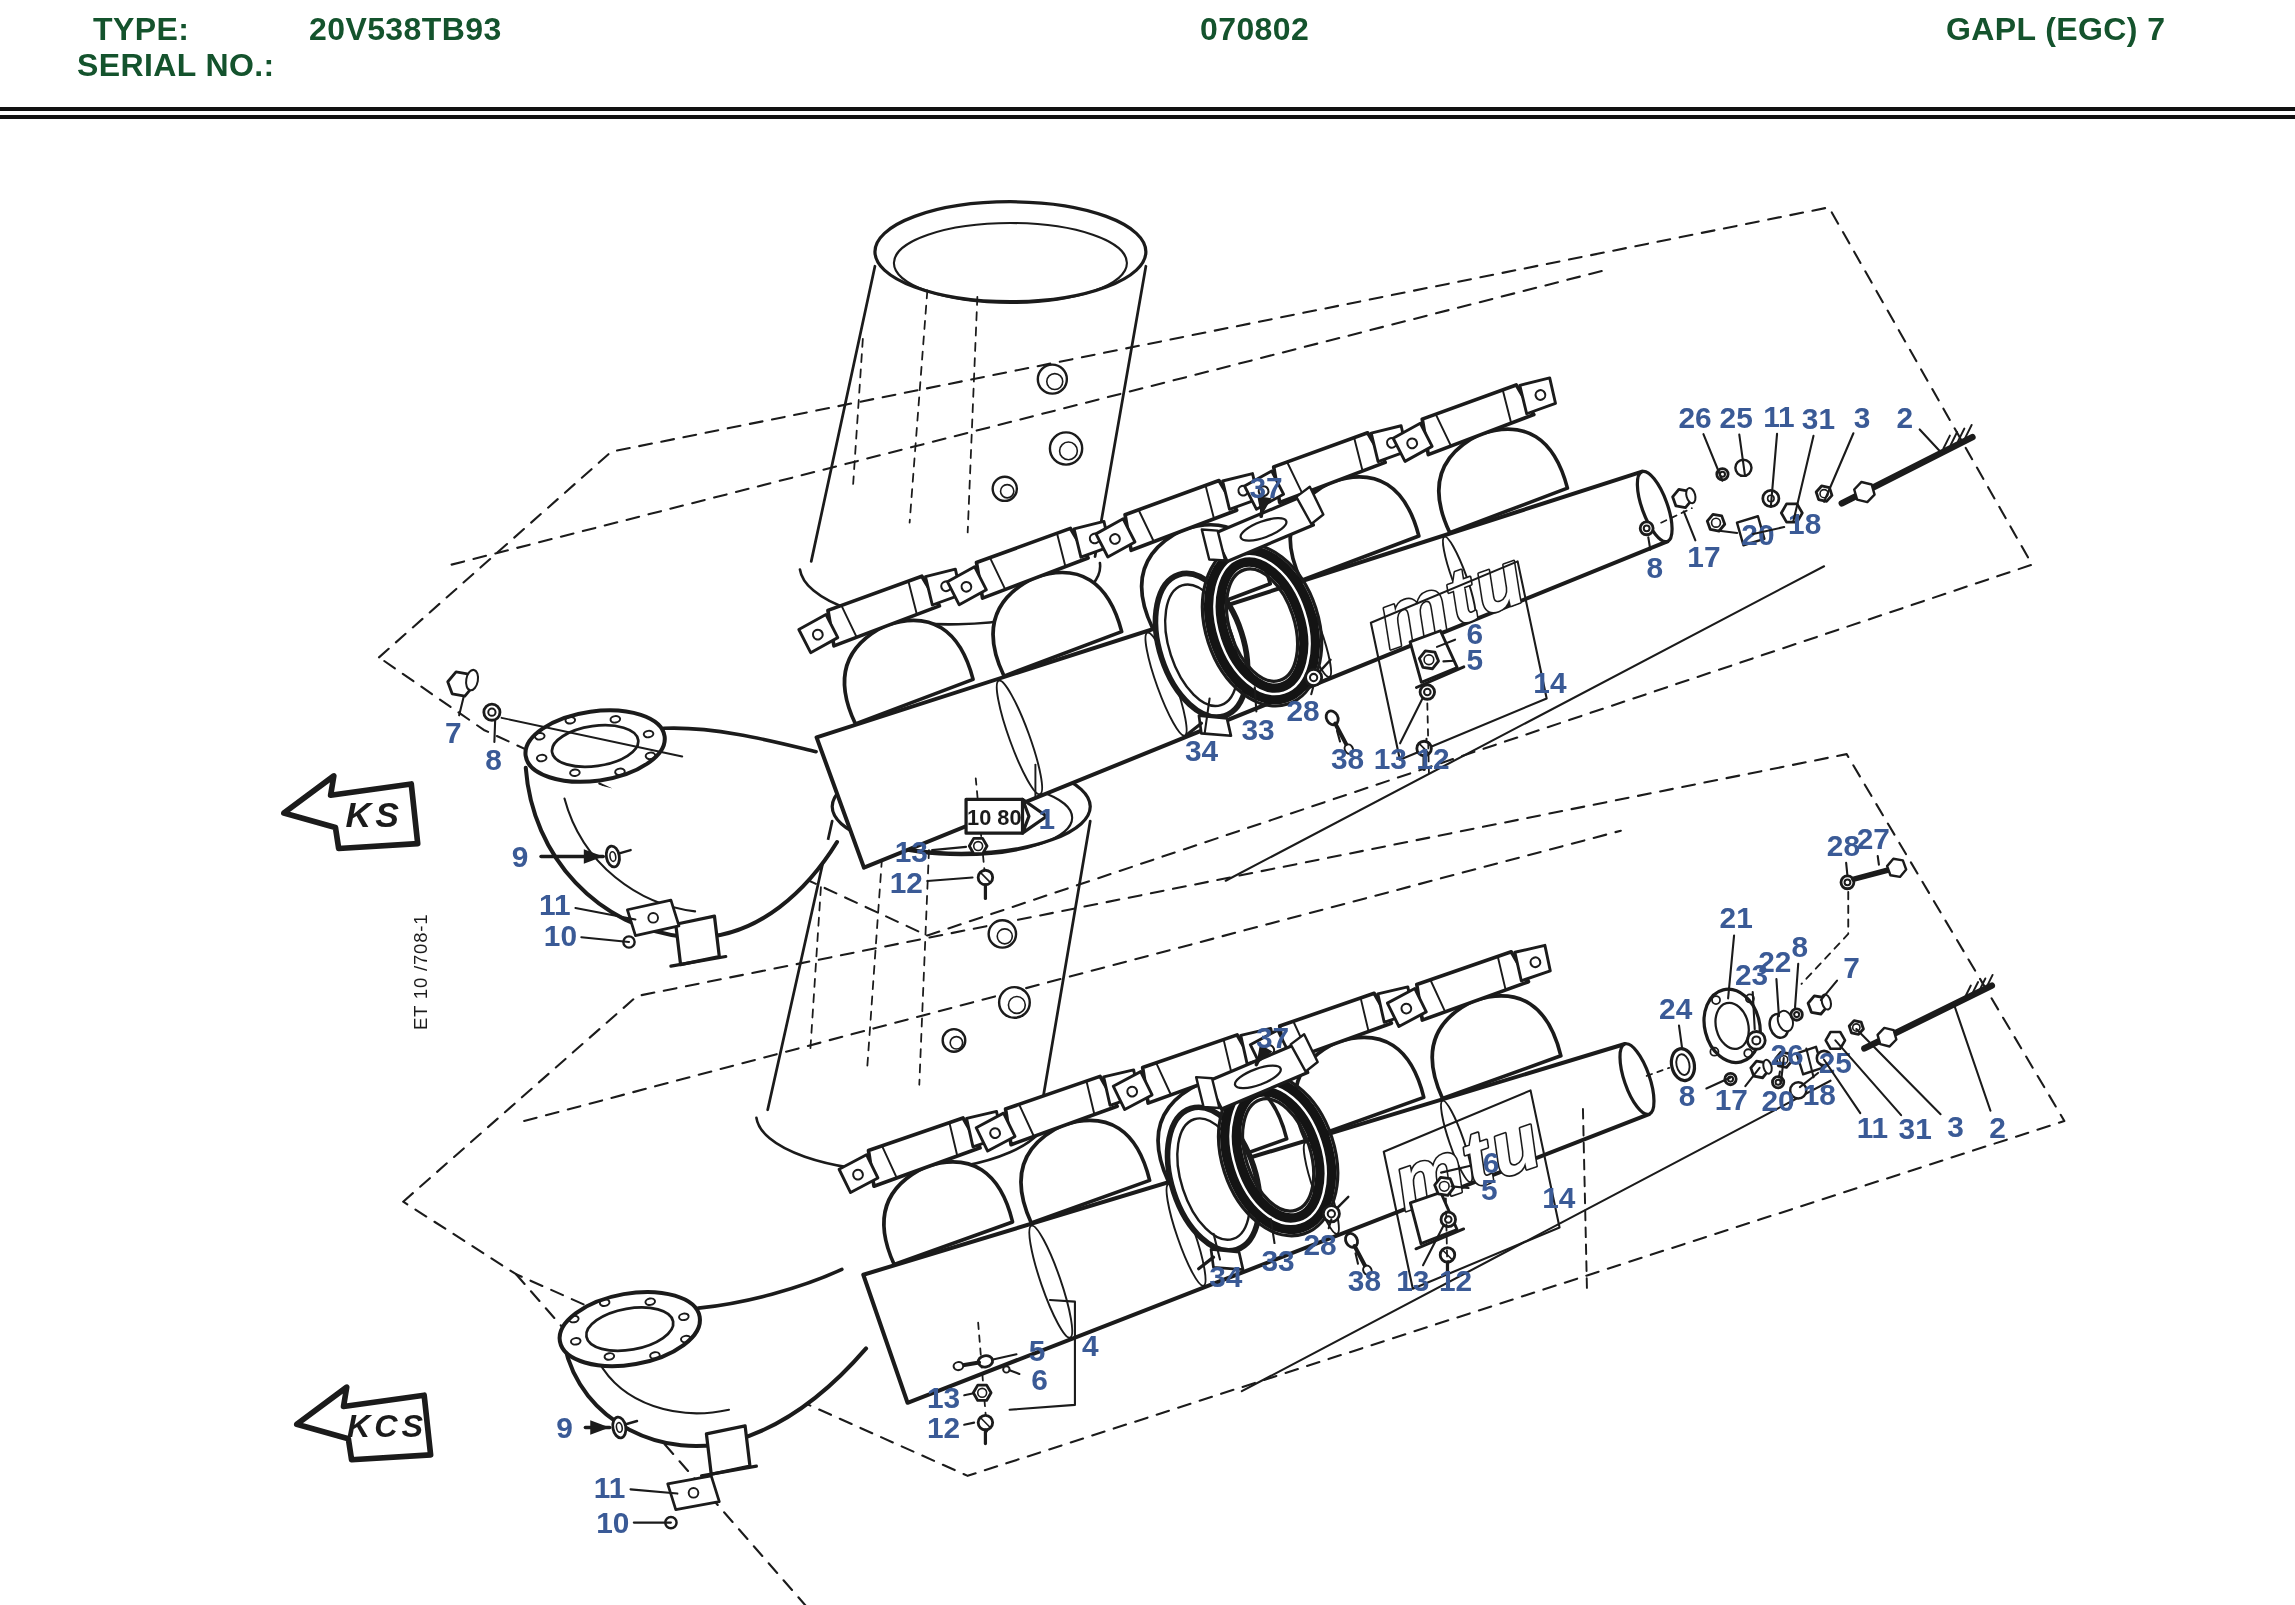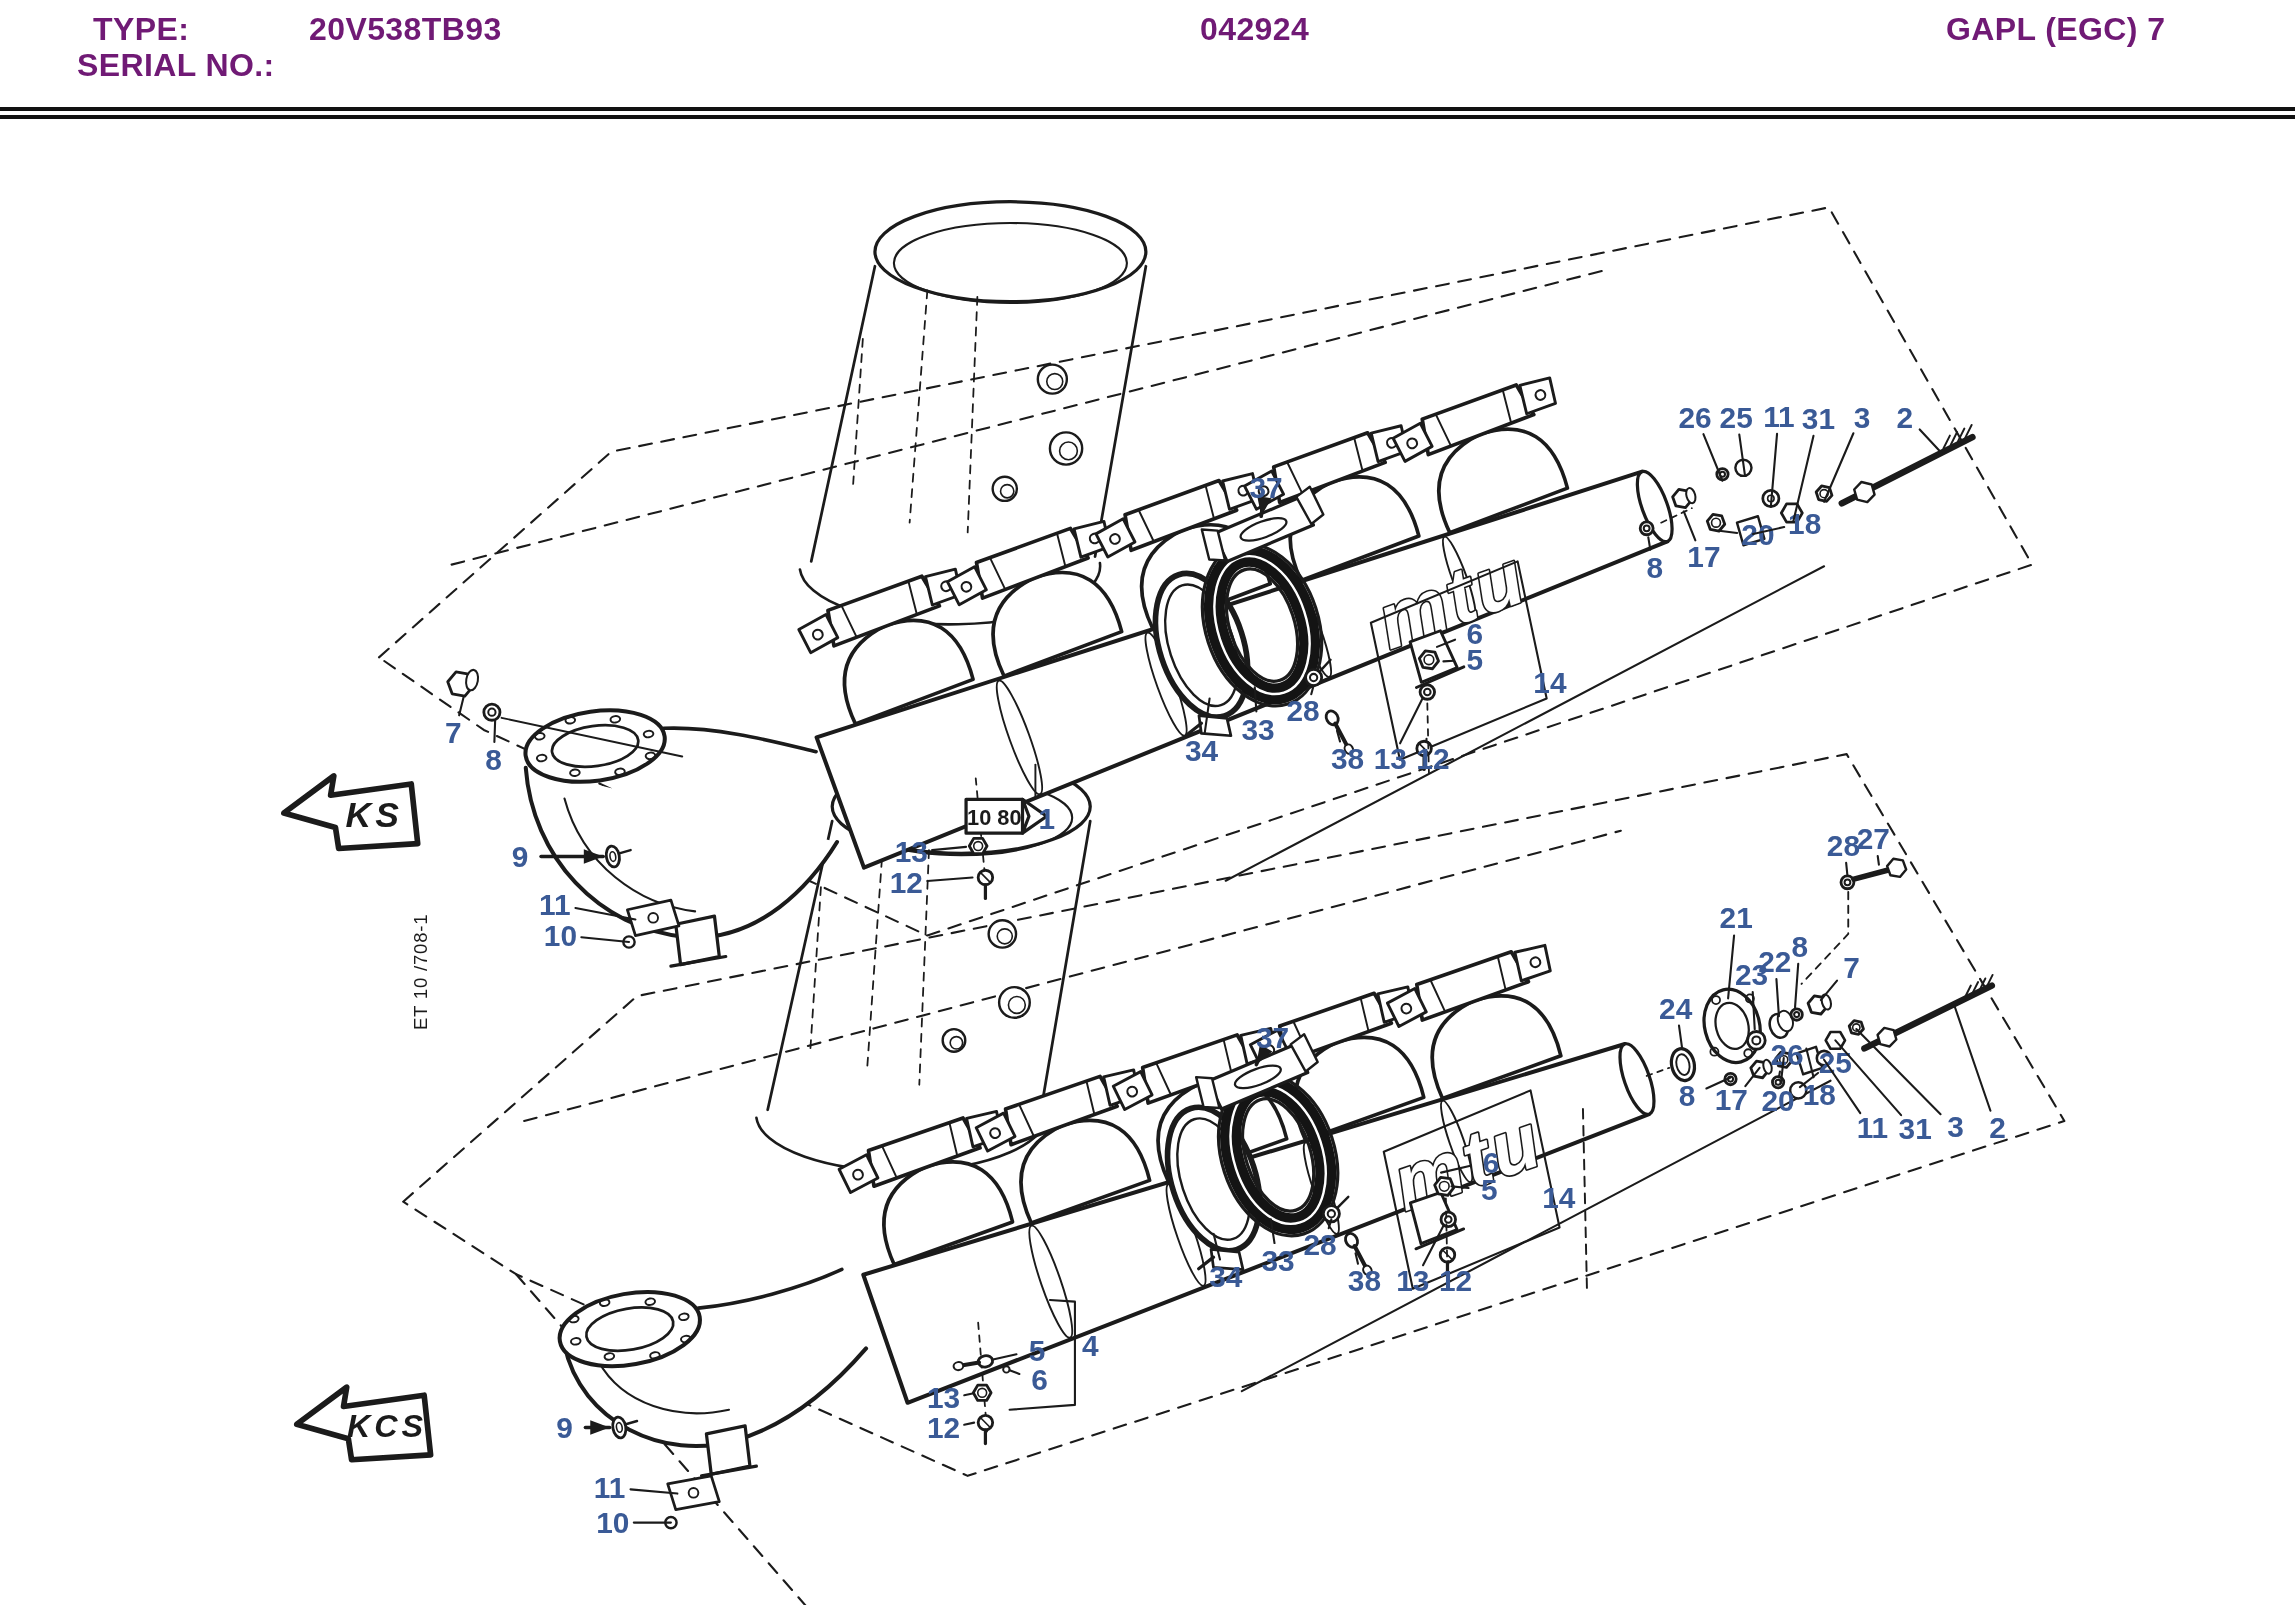--- a/index.html
+++ b/index.html
@@ -1,32 +1,32 @@
 <!DOCTYPE html>
 <html style="font-size:13px"><head>
 <meta charset="utf-8">
 <style>
   html,body{margin:0;padding:0;background:#e8e8e8;}
   .page{position:relative;width:2295px;height:1605px;background:#ffffff;
         font-family:"Liberation Sans","DejaVu Sans",sans-serif;overflow:hidden;}
-  .h-item{position:absolute;font-weight:700;font-size:32px;color:#701a75;white-space:pre;letter-spacing:0.4px;}
+  .h-item{position:absolute;font-weight:700;font-size:32px;color:#14532d;white-space:pre;letter-spacing:0.4px;}
   .rule{position:absolute;left:0;width:2295px;background:#111;}
   #diagram{position:absolute;left:0;top:0;}
   #diagram text{user-select:none;}
   #diagram *{stroke-linecap:round;stroke-linejoin:round;}
   .callout{font-weight:700;}
 </style>
 </head>
 <body>
 <div class="page">
 
 <header>
   <span class="h-item" style="left:93px;top:11.3px">TYPE:</span>
   <span class="h-item" style="left:309px;top:11.3px">20V538TB93</span>
-  <span class="h-item" style="left:1200px;top:11.3px">042924</span>
+  <span class="h-item" style="left:1200px;top:11.3px">070802</span>
   <span class="h-item" style="left:1946px;top:11.3px">GAPL (EGC) 7</span>
   <span class="h-item" style="left:77px;top:47px">SERIAL NO.:</span>
 </header>
 <div class="rule" style="top:107px;height:4px"></div>
 <div class="rule" style="top:115px;height:4px"></div>
 
 <svg id="diagram" width="2295" height="1605" viewBox="0 0 2846 1990">
   <g id="block-top">
         <path d="M470,815 L758,560 L2268,257 L2520,700 L1150,1160 L600,905 Z" stroke="#1b1b1b" stroke-width="2.6" fill="none" stroke-dasharray="16 12"></path>
         <line x1="560" y1="700" x2="1990" y2="335" stroke="#1b1b1b" stroke-width="2.6" fill="none" stroke-dasharray="16 12"></line>

